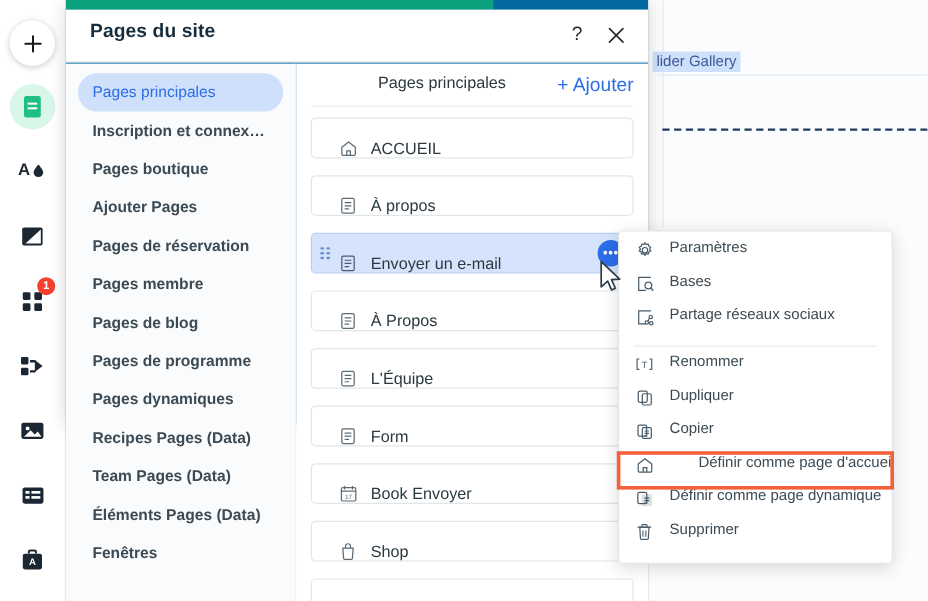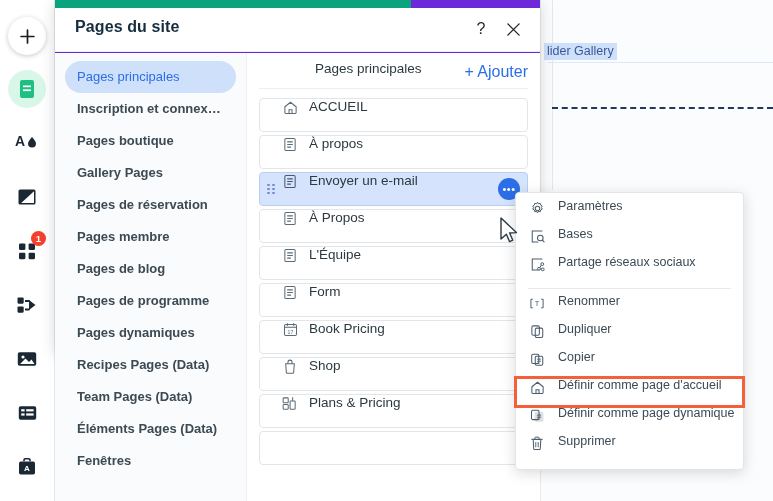--- a/index.html
+++ b/index.html
@@ -69,21 +69,21 @@
     min-width: 15px; height: 15px; border-radius: 50%;
     background: #f4402c; color: #fff;
     font-size: 9.5px; font-weight: bold;
     display: flex; align-items: center; justify-content: center;
     line-height: 1;
   }
 
   
   .modal {
     position: absolute; left: 55px; top: 0; width: 485px; height: 353px;
-    background: #6d28d9;
+    background: #0369a1;
     box-shadow: 0 2px 14px rgba(0,0,0,.16);
   }
   .modal-topbar {
     position: absolute; left: 0; top: 0; width: 356px; height: 8px;
     background: #0aa37d;
   }
   .modal-header {
     position: absolute; left: 0; top: 8px; width: 485px; height: 44px;
     border-bottom: 1px solid #eceef0;
     background: #fff;
@@ -140,24 +140,24 @@
     font-size: 13.5px; color: #2b3940;
   }
   .main-add {
     position: absolute; right: 0; top: 10px;
     font-size: 16px; color: #2b6ee8; cursor: pointer;
     white-space: nowrap;
   }
   .page-list { padding: 9px 12px 0 12px; }
   .page-row {
     position: relative;
-    height: 34px; margin-bottom: 3px;
+    height: 34px; margin-bottom: 14px;
     border: 1px solid #e3e6e8; border-radius: 4px;
     background: #fff;
-    display: flex; align-items: flex-start;
+    display: flex; align-items: flex-end;
     cursor: pointer;
   }
   .page-row.selected {
     background: #d5e4fc; border-color: #b7cff4;
   }
   .page-row .drag-dots {
     position: absolute; left: 7px; top: 50%; transform: translateY(-50%);
     width: 8px; height: 10px;
     display: grid; grid-template-columns: 3px 3px; grid-template-rows: 2px 2px 2px;
     gap: 2px 2px;
@@ -196,21 +196,21 @@
   }
   .ctx-ico {
     width: 18px; height: 18px; margin-right: 12px;
     display: flex; align-items: center; justify-content: center;
     color: #4a5c6a; flex: 0 0 auto;
   }
   .ctx-sep { height: 1px; background: #e8eaec; margin: 5px 12px; }
   .ctx-item.highlight {
     outline: 3px solid #f4603a;
     outline-offset: -1px;
-    position: relative; z-index: 2;
+    position: relative; z-index: 2; gap: 24px;
   }
 
   
   .cursor { position: absolute; left: 498px; top: 216px; z-index: 60; pointer-events: none; }
 </style>
 </head>
 <body>
 
 <div id="root">
 
@@ -309,21 +309,21 @@
         <svg width="15" height="15" viewBox="0 0 16 16">
           <path d="M2 2 L14 14 M14 2 L2 14" stroke="#2b2b2b" stroke-width="1.5" stroke-linecap="round"></path>
         </svg>
       </div>
     </div>
 
     <div class="modal-nav">
       <div class="nav-item selected">Pages principales</div>
       <div class="nav-item">Inscription et connex…</div>
       <div class="nav-item">Pages boutique</div>
-      <div class="nav-item">Gallery Pages</div>
+      <div class="nav-item">Ajouter Pages</div>
       <div class="nav-item">Pages de réservation</div>
       <div class="nav-item">Pages membre</div>
       <div class="nav-item">Pages de blog</div>
       <div class="nav-item">Pages de programme</div>
       <div class="nav-item">Pages dynamiques</div>
       <div class="nav-item">Recipes Pages (Data)</div>
       <div class="nav-item">Team Pages (Data)</div>
       <div class="nav-item">Éléments Pages (Data)</div>
       <div class="nav-item">Fenêtres</div>
     </div>
@@ -407,21 +407,21 @@
 
         <div class="page-row">
           <span class="page-ico">
             <svg width="15" height="15" viewBox="0 0 16 16">
               <rect x="1.6" y="2.6" width="12.8" height="11.8" rx="1.4" fill="none" stroke="#5b6b76" stroke-width="1.1"></rect>
               <path d="M1.6 5.6h12.8" stroke="#5b6b76" stroke-width="1.1"></path>
               <path d="M4.6 1.5v2.2M11.4 1.5v2.2" stroke="#5b6b76" stroke-width="1.1" stroke-linecap="round"></path>
               <text x="8" y="12.4" text-anchor="middle" font-family="Liberation Sans" font-size="5.6" fill="#5b6b76">17</text>
             </svg>
           </span>
-          <span class="page-label">Book Pricing</span>
+          <span class="page-label">Book Envoyer</span>
         </div>
 
         <div class="page-row">
           <span class="page-ico">
             <svg width="14" height="15" viewBox="0 0 14 16">
               <path d="M2.4 5h9.2l-.7 9.3a.9.9 0 0 1-.9.8H4a.9.9 0 0 1-.9-.8Z" fill="none" stroke="#5b6b76" stroke-width="1.1"></path>
               <path d="M4.8 5.2V3.4a2.2 2.2 0 0 1 4.4 0v1.8" fill="none" stroke="#5b6b76" stroke-width="1.1"></path>
             </svg>
           </span>
           <span class="page-label">Shop</span>

